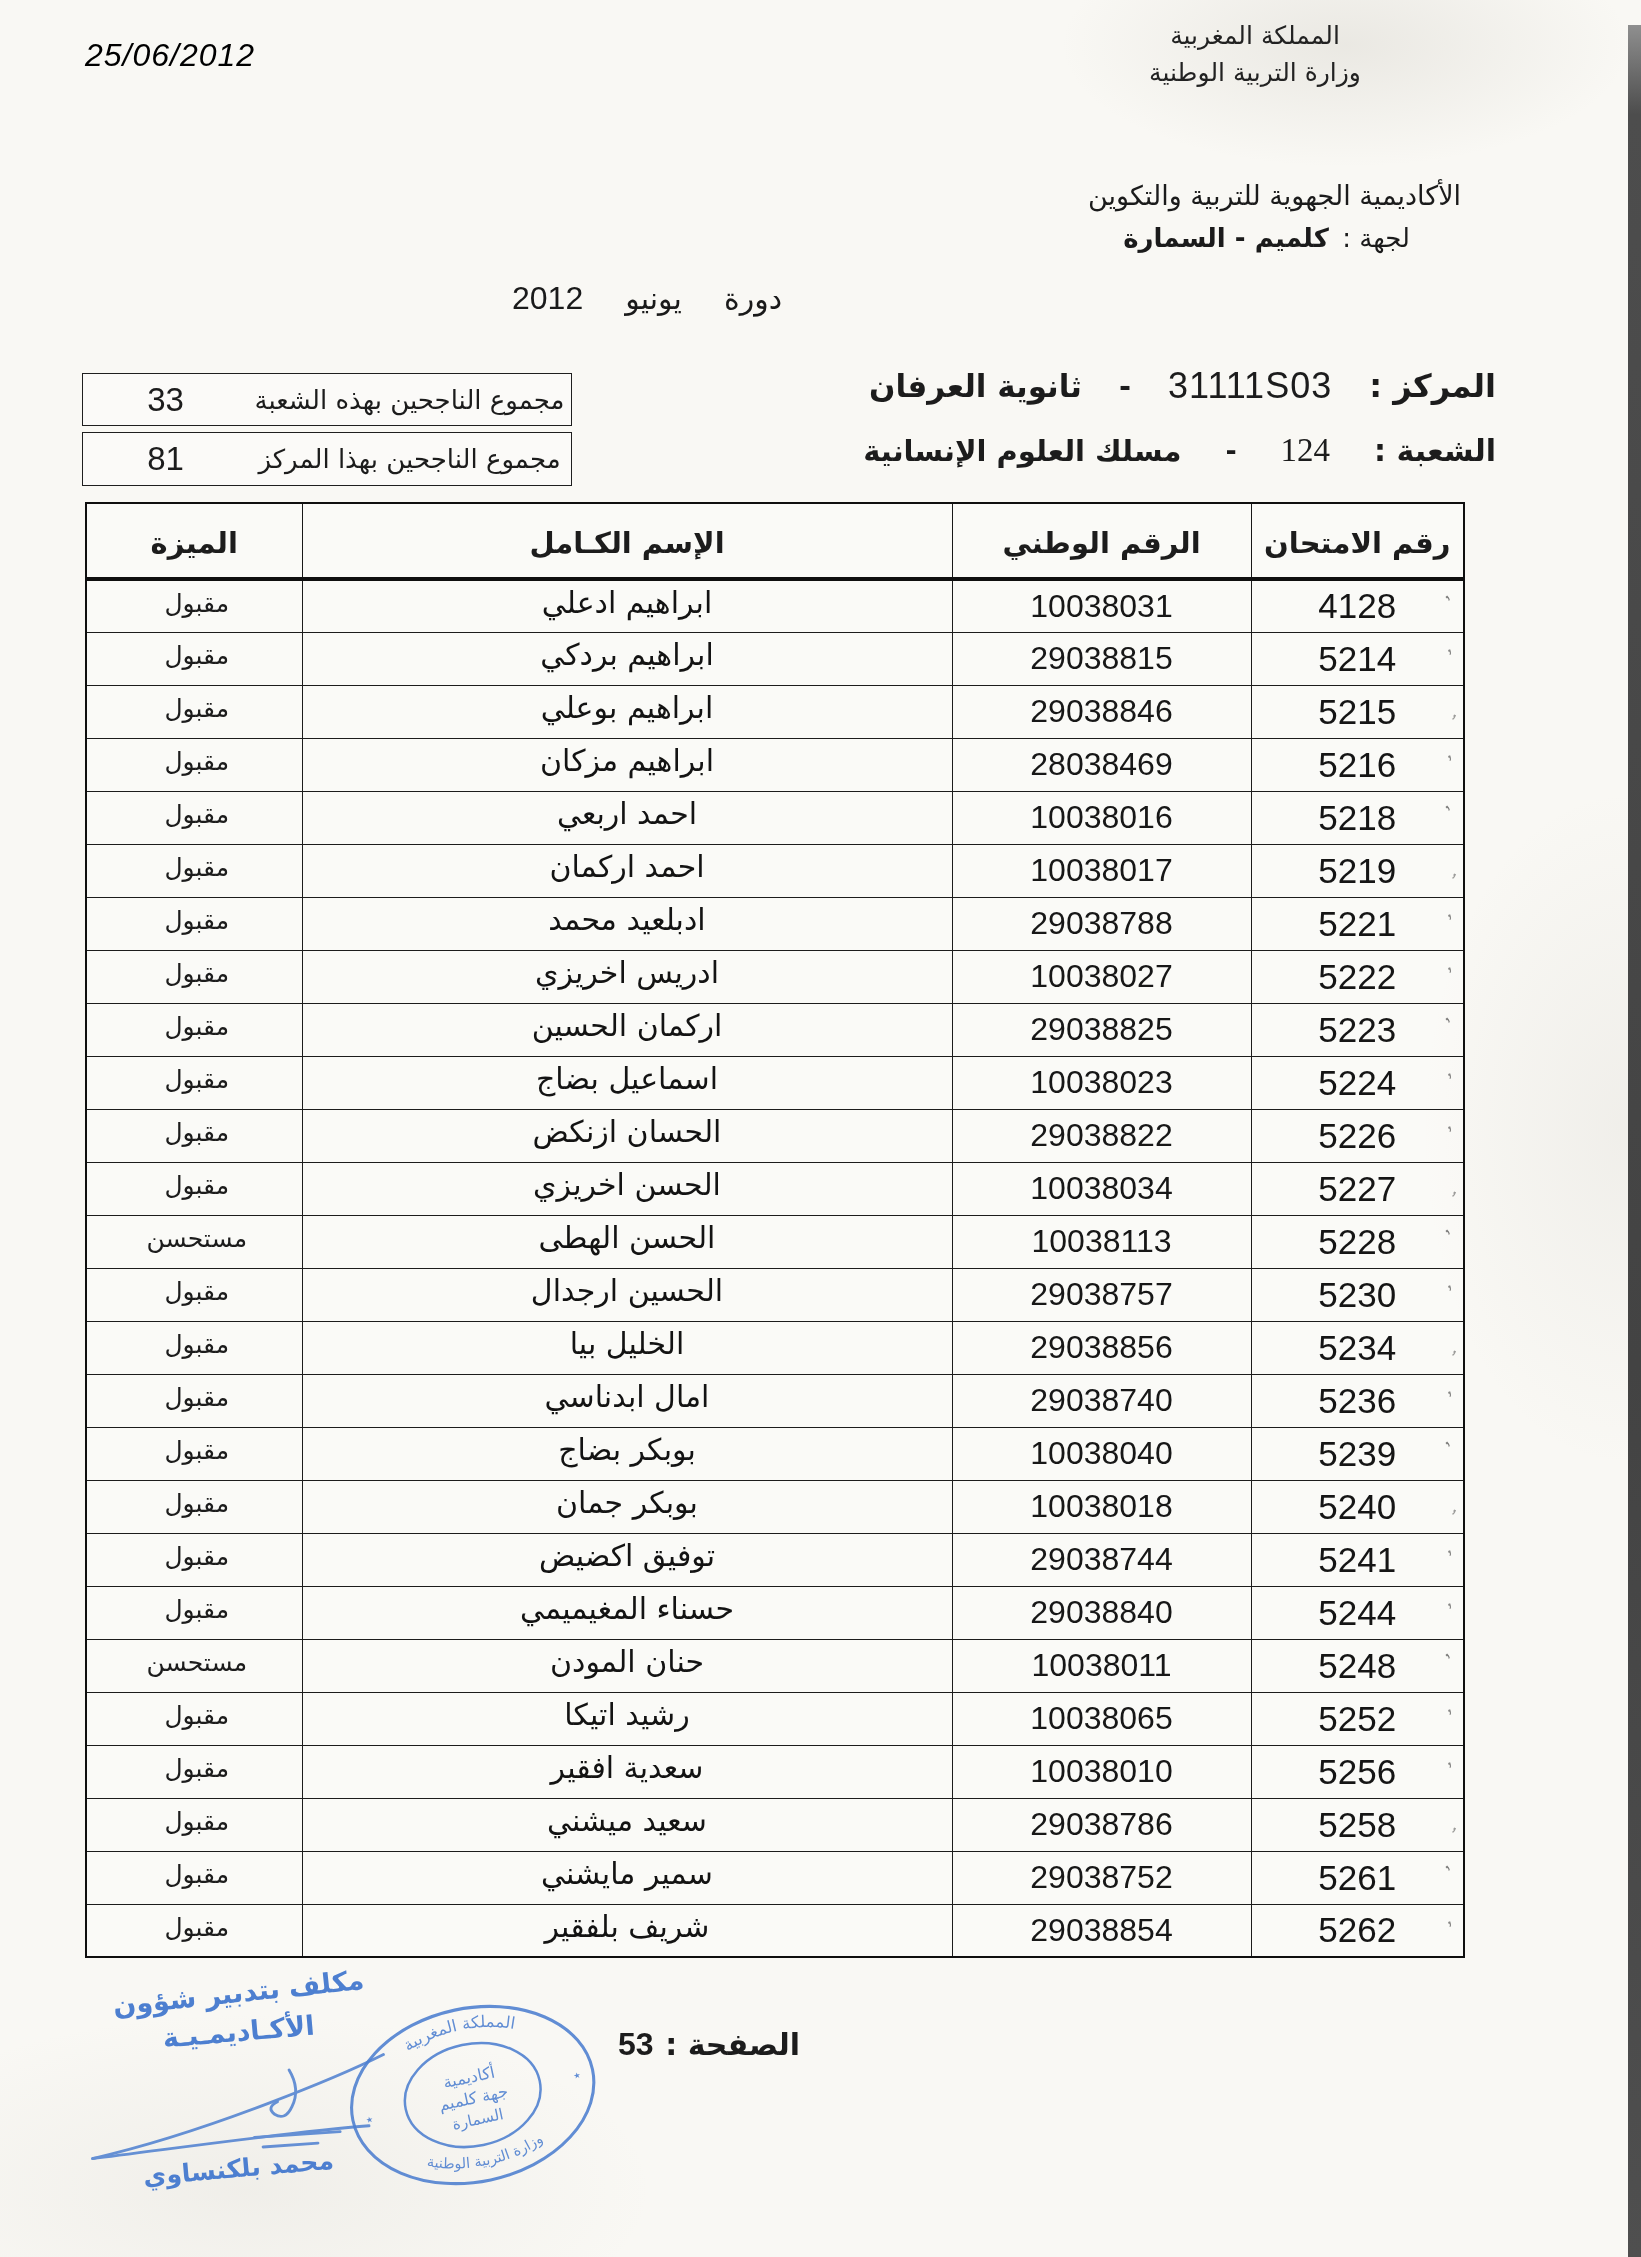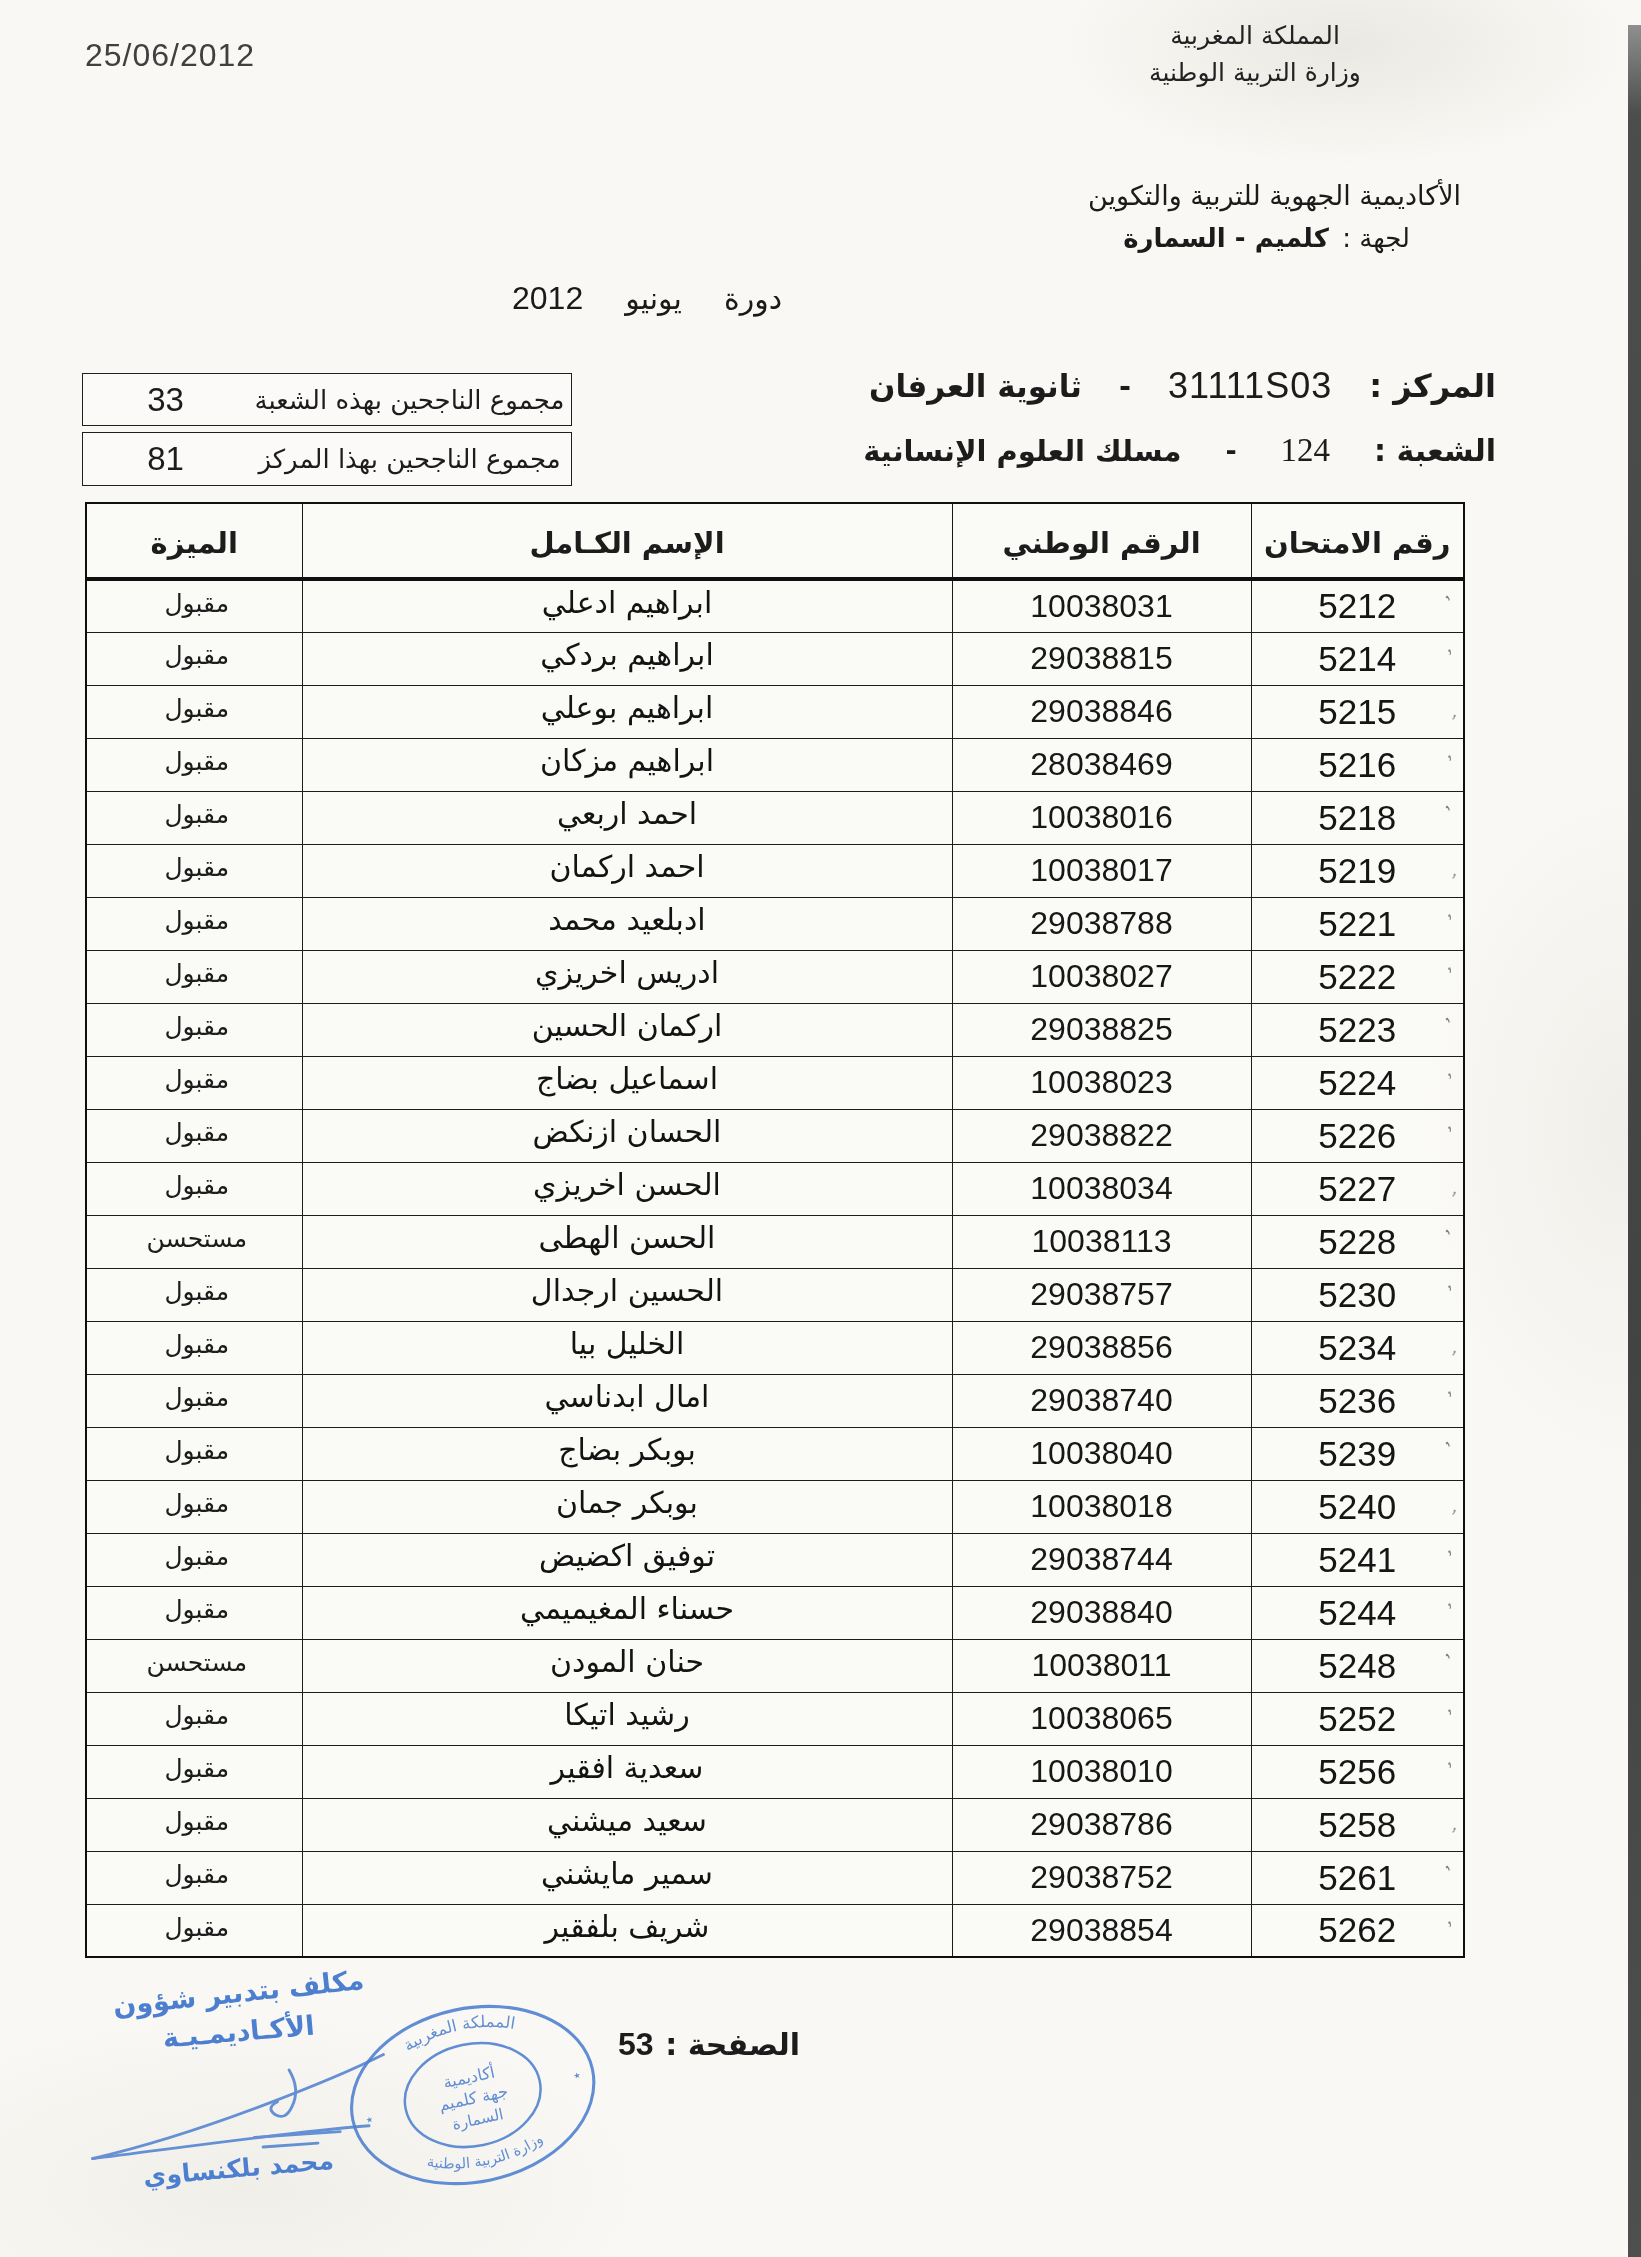--- a/index.html
+++ b/index.html
@@ -16,21 +16,21 @@
     overflow:hidden;
   }
   .abs { position:absolute; }
 
   
   .scan-strip {
     right:0; top:25px; width:12.6px; height:2232px;
     background:linear-gradient(180deg,#8f8f8f 0,#4d4d4d 4%,#434343 60%,#4f4f4f 100%);
   }
 
-  .scan-date { left:85px; top:37px; font-family:"Liberation Sans",sans-serif; font-size:32px; letter-spacing:1px; color:#404040; }
+  .scan-date { left:85px; top:37px; font-family:"Liberation Sans",sans-serif; font-size:32px; letter-spacing:1px; color:#000000;font-style:italic; }
 
   .gov-block { left:1110px; top:17.4px; width:290px; text-align:center; direction:rtl; font-size:25px; line-height:37px; color:#222; }
 
   .doc-title { left:406px; top:104px; width:406px; text-align:center; direction:rtl; font-weight:bold; font-size:27px; line-height:45px; white-space:nowrap; color:#141414; }
 
   .academy-block { left:1038px; top:180px; width:473px; direction:rtl; color:#1b1b1b; }
   .academy-line1 { font-size:27px; text-align:center; white-space:nowrap; }
   .academy-line2 { font-size:26px; text-align:right; padding-right:101px; margin-top:11.6px; white-space:nowrap; }
   .academy-line2 b { margin-right:13.5px; }
 
@@ -141,21 +141,21 @@
     <thead>
       <tr>
         <th>رقم الامتحان</th>
         <th>الرقم الوطني</th>
         <th>الإسم الكـامل</th>
         <th>الميزة</th>
       </tr>
     </thead>
     <tbody>
         <tr>
-      <td class="c-exam">5212</td>
+      <td class="c-exam">4128</td>
       <td class="c-nat">10038031</td>
       <td class="c-name">ابراهيم ادعلي</td>
       <td class="c-mention">مقبول</td>
     </tr>
         <tr>
       <td class="c-exam">5214</td>
       <td class="c-nat">29038815</td>
       <td class="c-name">ابراهيم بردكي</td>
       <td class="c-mention">مقبول</td>
     </tr>

